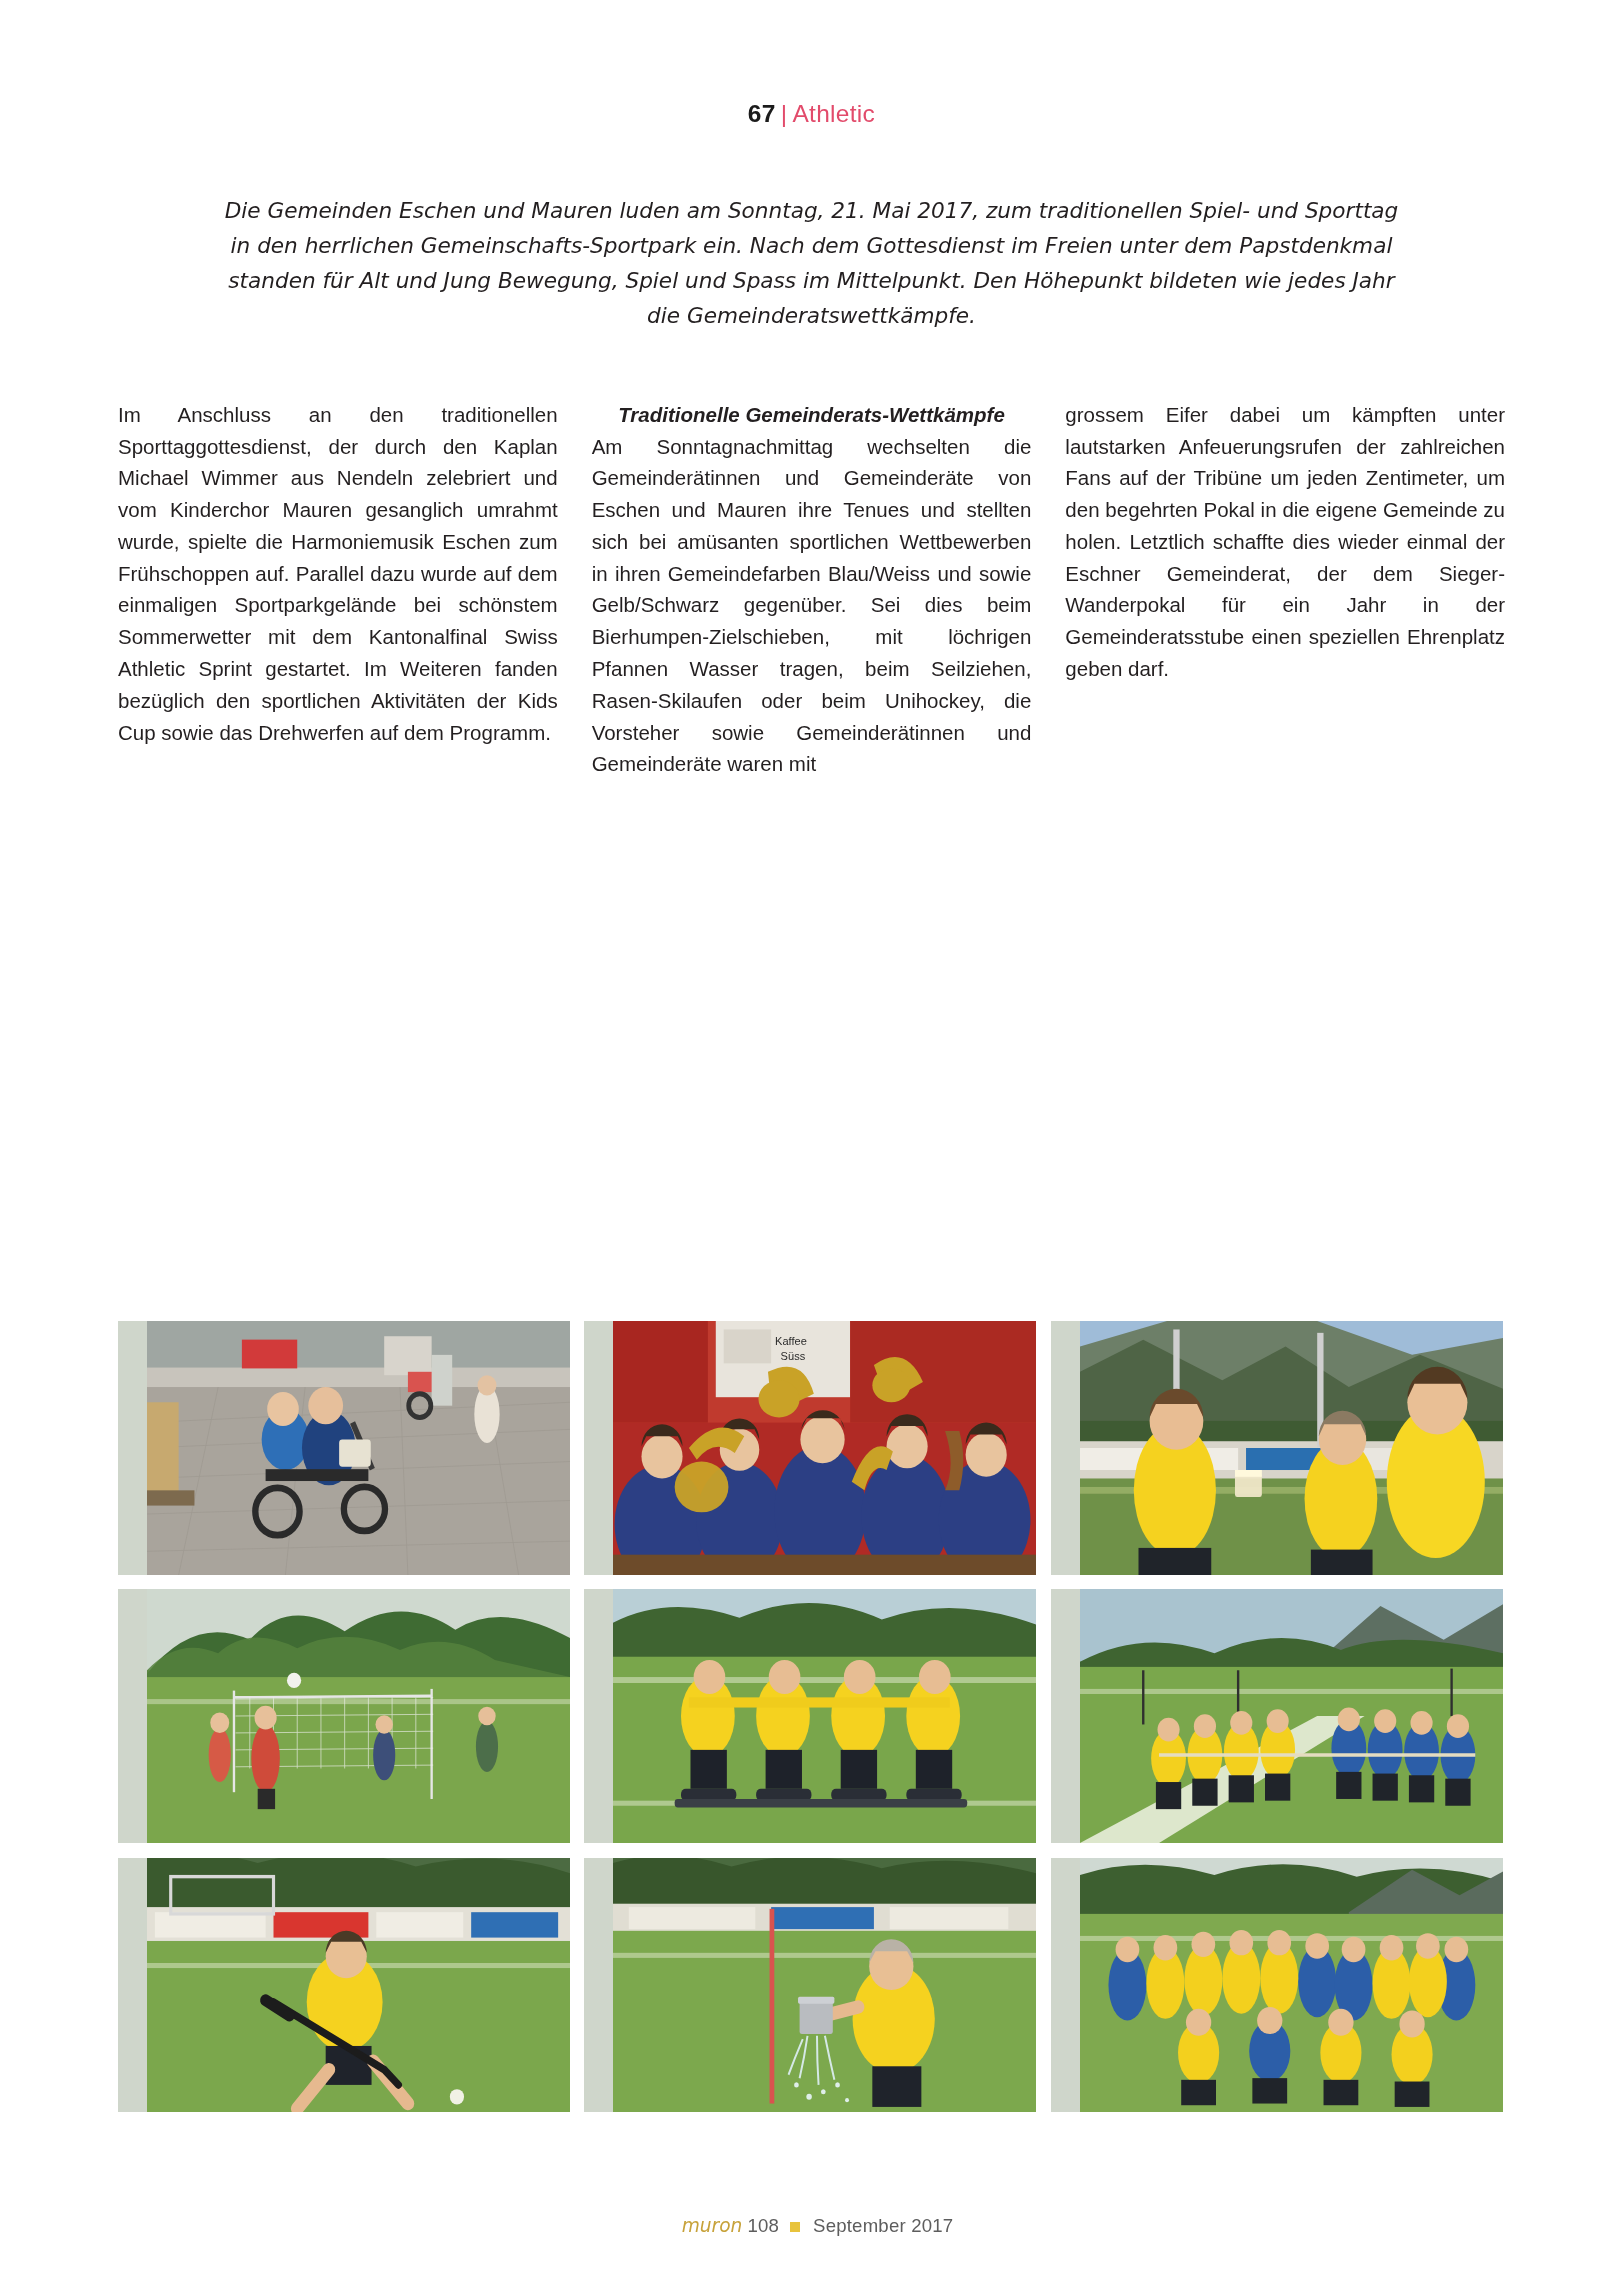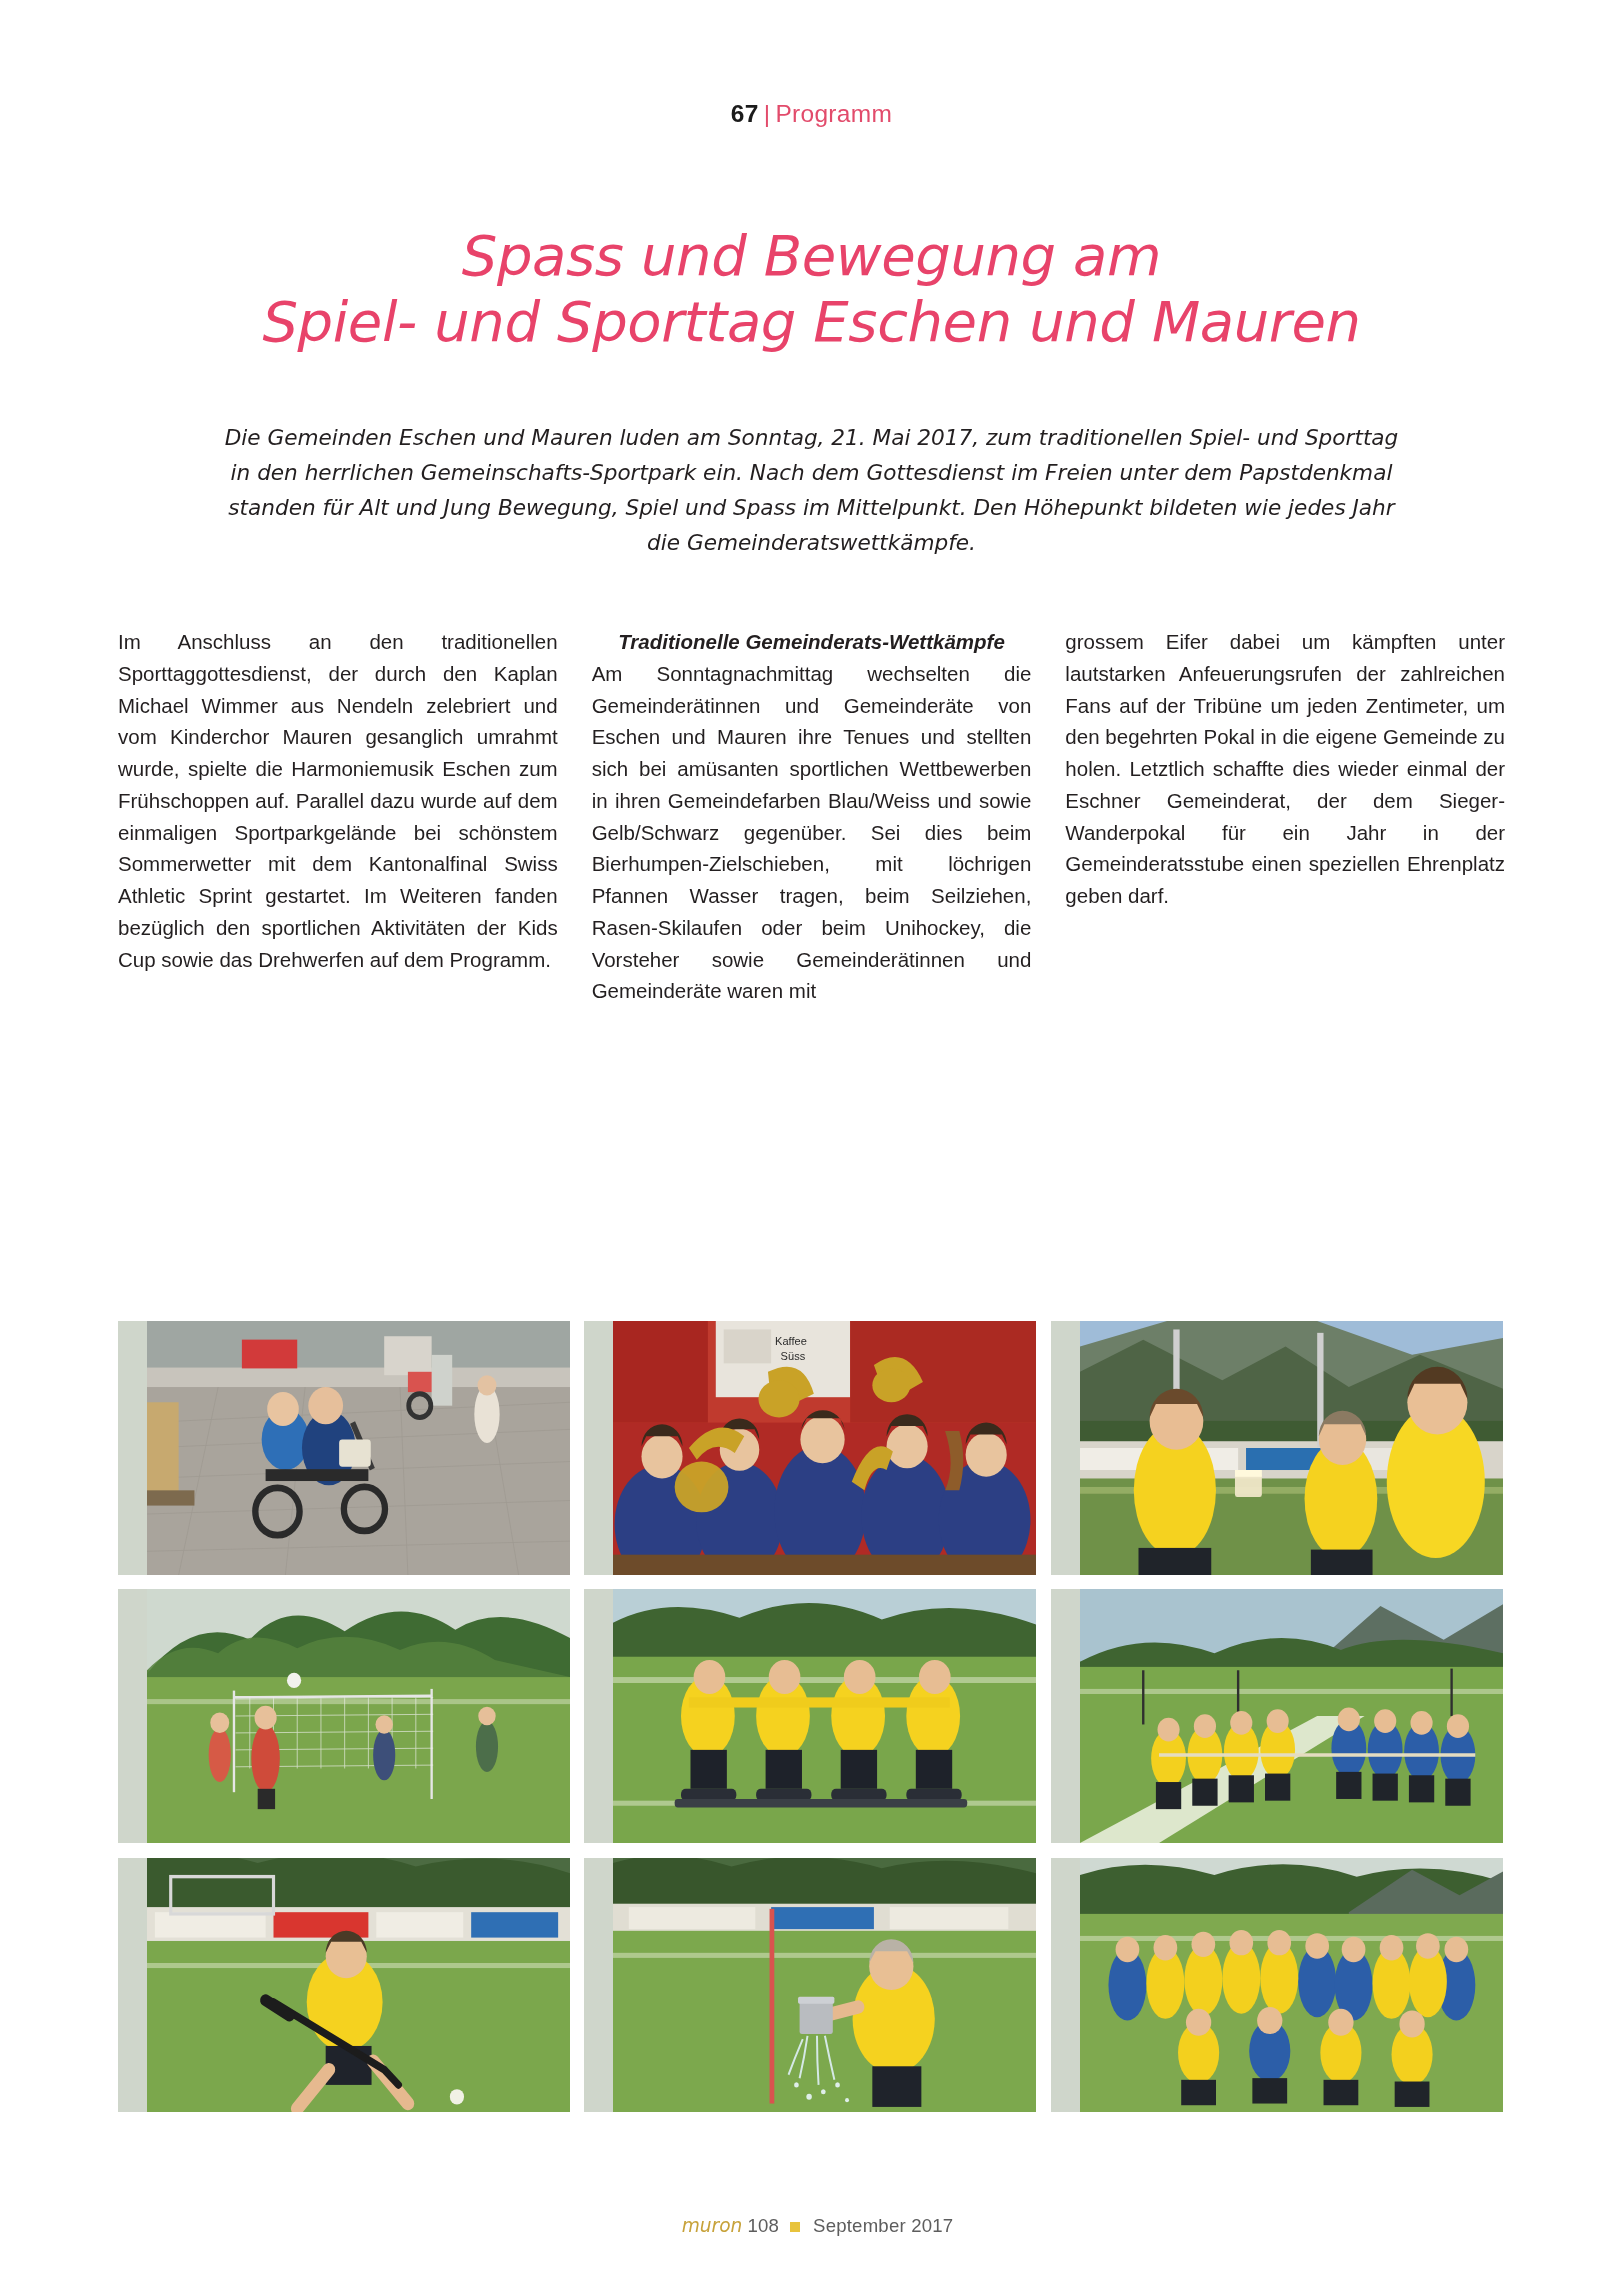--- a/index.html
+++ b/index.html
@@ -142,27 +142,23 @@
     margin: 0 7.6px 0 6px;
     vertical-align: middle;
   }
 </style>
 </head>
 <body>
 
 <div class="page">
 
   <div class="header">
-    <span class="page-num">67</span><span class="sep">|</span><span class="section">Programm</span>
+    <span class="page-num">67</span><span class="sep">|</span><span class="section">Athletic</span>
   </div>
 
-  <h1 class="title">
-    <span class="line1">Spass und Bewegung am</span>
-    <span class="line2">Spiel- und Sporttag Eschen und Mauren</span>
-  </h1>
 
   <div class="lead">Die Gemeinden Eschen und Mauren luden am Sonntag, 21. Mai 2017, zum traditionellen Spiel- und Sporttag in den herrlichen Gemeinschafts-Sportpark ein. Nach dem Gottesdienst im Freien unter dem Papstdenkmal standen für Alt und Jung Bewegung, Spiel und Spass im Mittelpunkt. Den Höhepunkt bildeten wie jedes Jahr die Gemeinderatswettkämpfe.</div>
 
   <div class="columns">
     <div class="col">
       <p>Im Anschluss an den traditionellen Sporttaggottesdienst, der durch den Kaplan Michael Wimmer aus Nendeln zelebriert und vom Kinderchor Mauren gesanglich umrahmt wurde, spielte die Harmoniemusik Eschen zum Frühschoppen auf. Parallel dazu wurde auf dem einmaligen Sportparkgelände bei schönstem Sommerwetter mit dem Kantonalfinal Swiss Athletic Sprint gestartet. Im Weiteren fanden bezüglich den sportlichen Aktivitäten der Kids Cup sowie das Drehwerfen auf dem Programm.</p>
     </div>
     <div class="col">
       <p class="sub">Traditionelle Gemeinderats-Wettkämpfe</p>
       <p>Am Sonntagnachmittag wechselten die Gemeinderätinnen und Gemeinderäte von Eschen und Mauren ihre Tenues und stellten sich bei amüsanten sportlichen Wettbewerben in ihren Gemeindefarben Blau/Weiss und sowie Gelb/Schwarz gegenüber. Sei dies beim Bierhumpen-Zielschieben, mit löchrigen Pfannen Wasser tragen, beim Seilziehen, Rasen-Skilaufen oder beim Unihockey, die Vorsteher sowie Gemeinderätinnen und Gemeinderäte waren mit</p>

